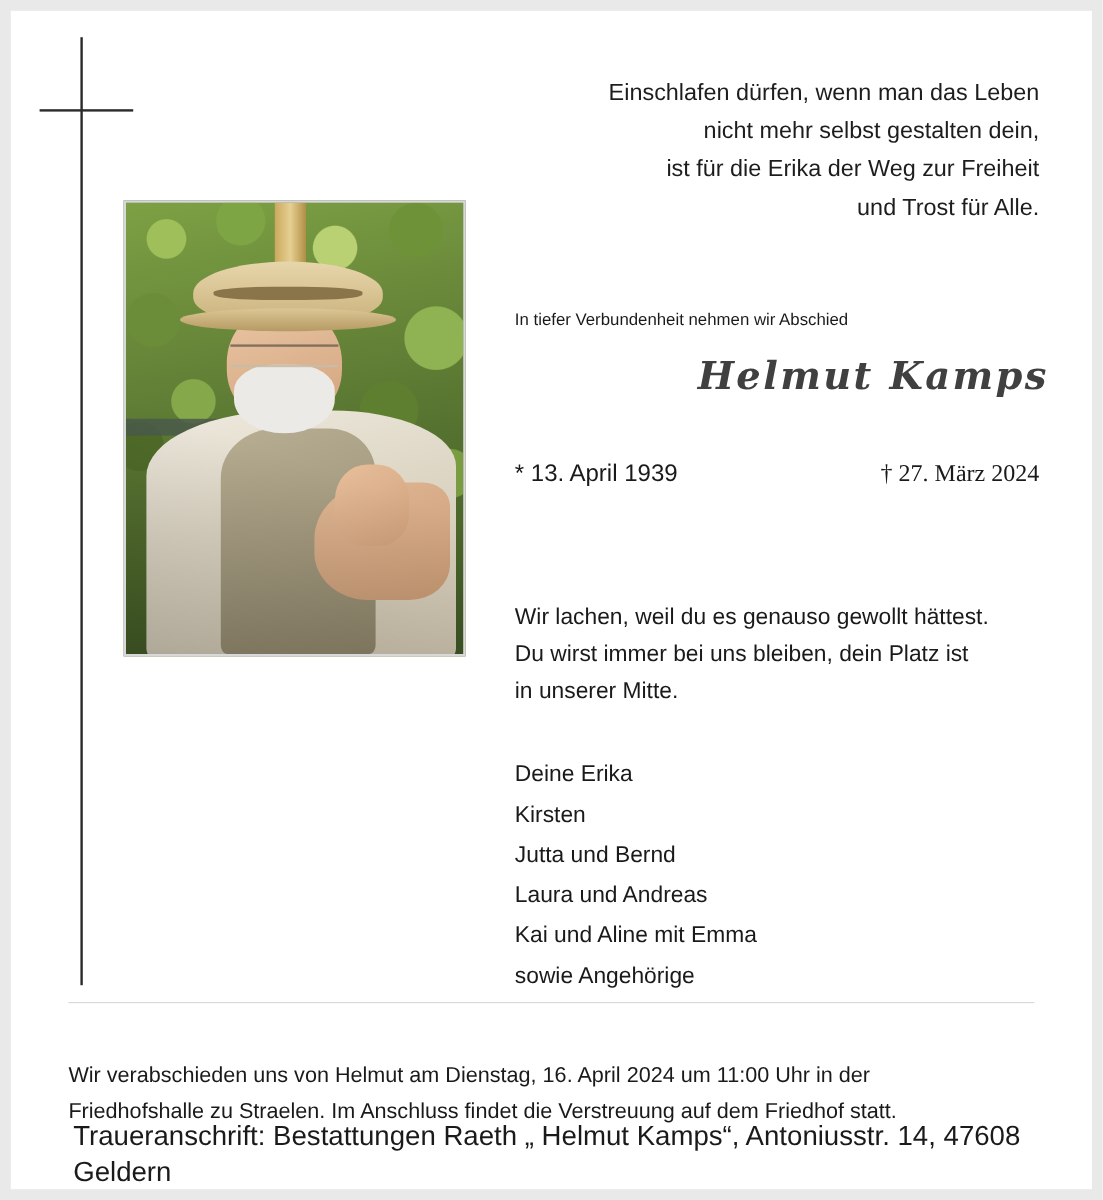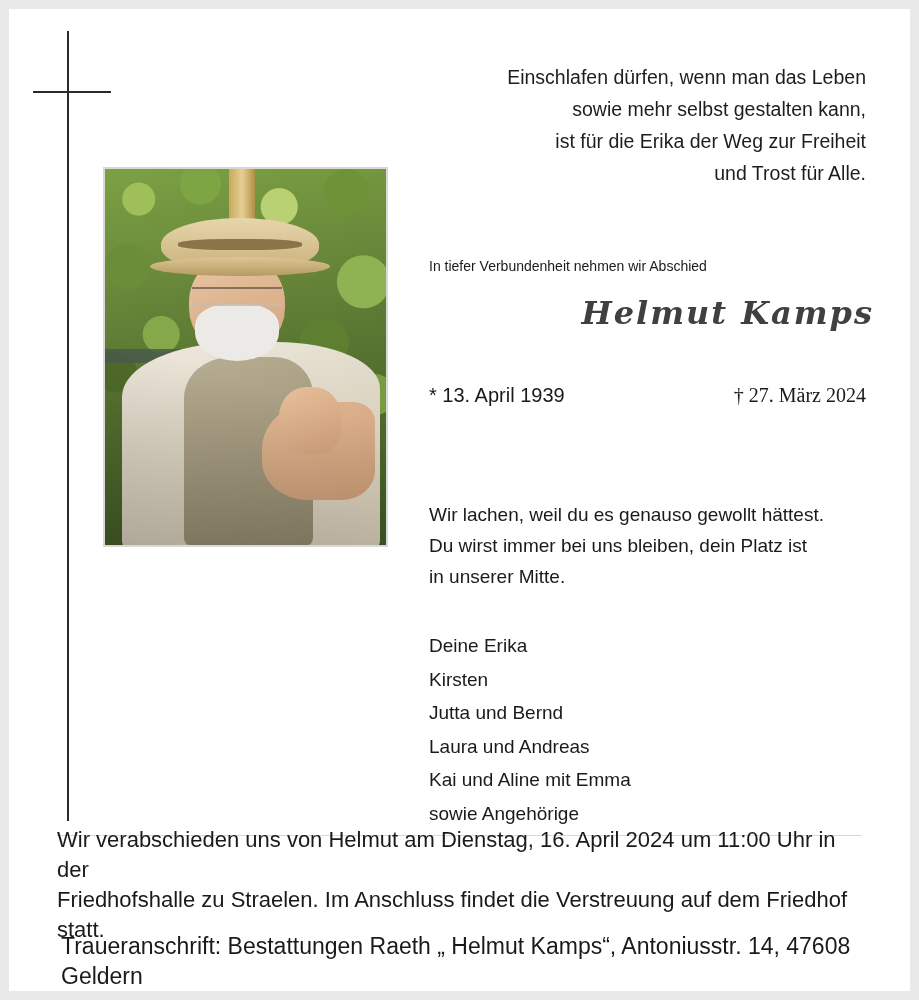--- a/index.html
+++ b/index.html
@@ -261,23 +261,23 @@
     left: 48px;
     top: 826px;
     width: 805px;
     height: 1px;
     background: #d9d9d9;
   }
 
   .footer1 {
     position: absolute;
     left: 48px;
-    top: 816px;
+    top: 872px;
     width: 812px;
-    font-size: 22px;
+    font-size: 18px;
     line-height: 30px;
   }
   .footer2 {
     position: absolute;
     left: 52px;
     top: 922px;
     width: 812px;
     font-size: 23px;
     line-height: 30px;
   }
@@ -306,21 +306,21 @@
       <div class="beard"></div>
       <div class="glasses"></div>
       <div class="hat"></div>
       <div class="hatband"></div>
       <div class="hatbrim"></div>
       <div class="shade"></div>
     </div>
 
     <div class="verse">
       <span class="line">Einschlafen dürfen, wenn man das Leben</span>
-      <span class="line">sowie mehr selbst gestalten kann,</span>
+      <span class="line">nicht mehr selbst gestalten dein,</span>
       <span class="line">ist für die Erika der Weg zur Freiheit</span>
       <span class="line">und Trost für Alle.</span>
     </div>
 
     <div class="abschied">In tiefer Verbundenheit nehmen wir Abschied</div>
 
     <div class="name">Helmut Kamps</div>
 
     <div class="dates">
       <span class="star">* 13. April 1939</span>

